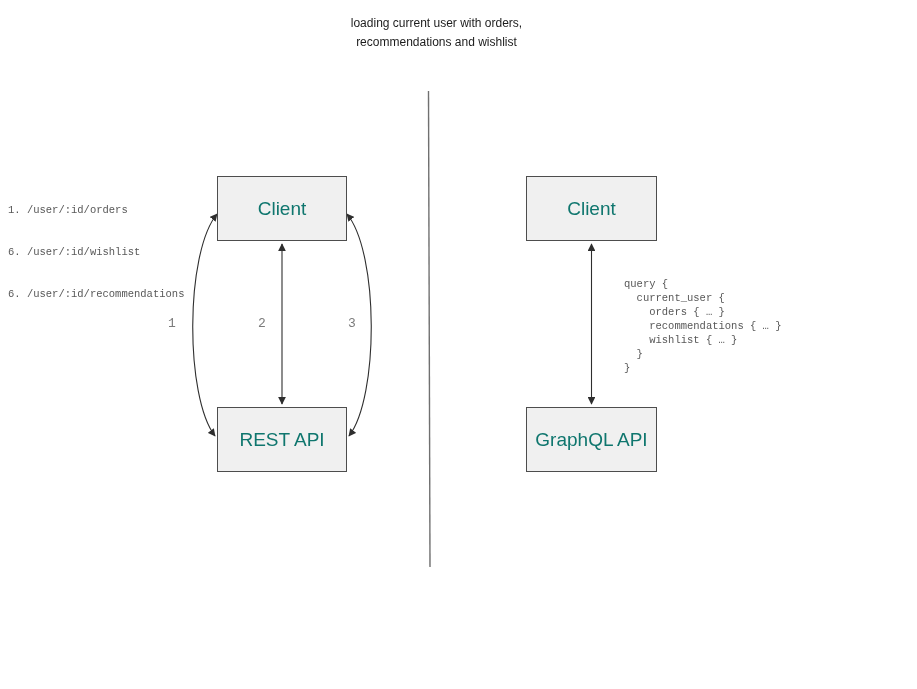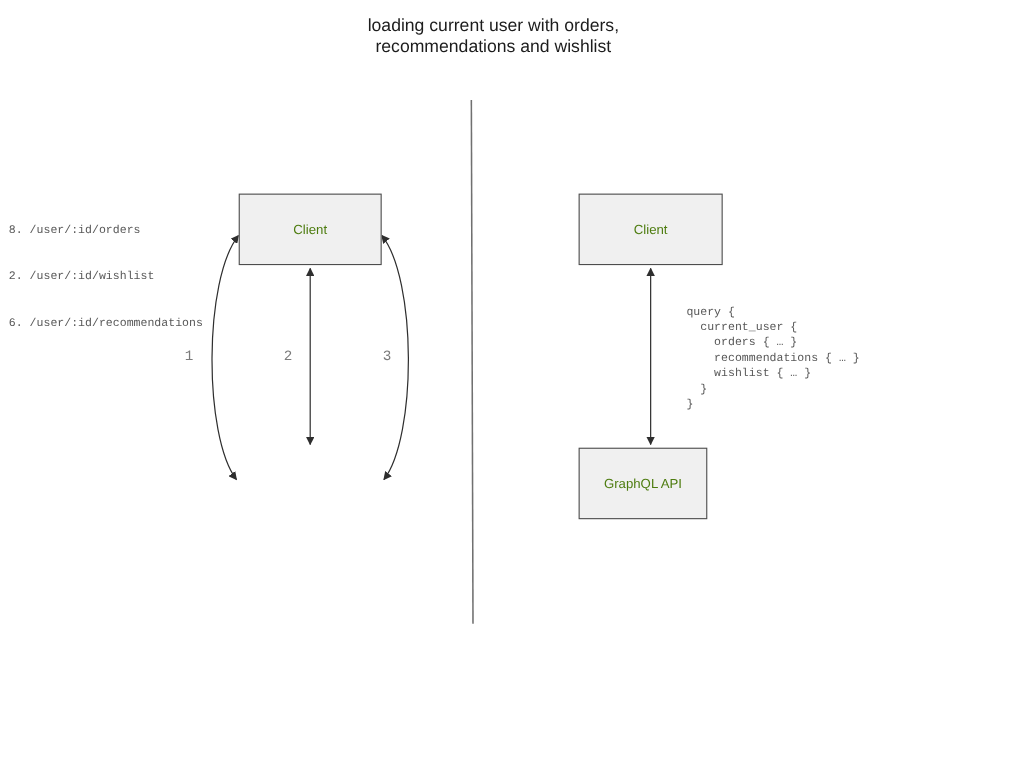--- a/index.html
+++ b/index.html
@@ -10,25 +10,25 @@
   .canvas {
     position: relative;
     width: 917px;
     height: 689px;
     background: #ffffff;
     font-family: "Liberation Sans", sans-serif;
     overflow: hidden;
   }
   .title {
     position: absolute;
-    left: 16px;
+    left: 4px;
     top: 14px;
     width: 865px;
     text-align: center;
-    font-size: 16px;
+    font-size: 12px;
     line-height: 19px;
     color: #1c1c1c;
     white-space: pre-line;
   }
   .code {
     font-family: "Liberation Mono", "DejaVu Sans Mono", monospace;
     font-size: 10.5px;
     line-height: 14px;
     color: #585858;
     white-space: pre;
@@ -44,27 +44,27 @@
     top: 277px;
   }
   .node {
     position: absolute;
     box-sizing: border-box;
     background: #f0f0f0;
     border: 1px solid #4d4d4d;
     display: flex;
     align-items: center;
     justify-content: center;
-    font-size: 12px;
-    color: #4d7c0f;
+    font-size: 19px;
+    color: #0f766e;
   }
   .node.client-left   { left: 217px; top: 176px; width: 130px; height: 65px; }
   .node.rest-api      { left: 217px; top: 407px; width: 130px; height: 65px; }
   .node.client-right  { left: 526px; top: 176px; width: 131px; height: 65px; }
-  .node.graphql-api   { left: 526px; top: 407px; width: 117px; height: 65px; }
+  .node.graphql-api   { left: 526px; top: 407px; width: 131px; height: 65px; }
   .arrow-num {
     position: absolute;
     font-family: "Liberation Mono", "DejaVu Sans Mono", monospace;
     font-size: 13px;
     color: #7b7b7b;
   }
   .num-1 { left: 168px; top: 316px; }
   .num-2 { left: 258px; top: 316px; }
   .num-3 { left: 348px; top: 316px; }
   svg.overlay {
@@ -76,22 +76,22 @@
 </style>
 </head>
 <body>
 
 <div class="canvas">
 
   <div class="title">loading current user with orders,
 recommendations and wishlist</div>
 
   <div class="endpoints code">
-    <div>8. /user/:id/orders</div>
-    <div>2. /user/:id/wishlist</div>
+    <div>1. /user/:id/orders</div>
+    <div>6. /user/:id/wishlist</div>
     <div>6. /user/:id/recommendations</div>
   </div>
 
   <svg class="overlay" width="917" height="689" viewBox="0 0 917 689">
     <defs>
       <marker id="arrow" viewBox="0 0 10 10" refX="9" refY="5" markerWidth="7" markerHeight="7" orient="auto-start-reverse">
         <path d="M0,0 L10,5 L0,10 z" fill="#2e2e2e"></path>
       </marker>
     </defs>
 
@@ -102,20 +102,23 @@
     <line x1="282" y1="244" x2="282" y2="404" stroke="#2e2e2e" stroke-width="1.1" marker-start="url(#arrow)" marker-end="url(#arrow)"></line>
 
     <path d="M347,214 C379,253 379,397 349,436" fill="none" stroke="#2e2e2e" stroke-width="1.1" marker-start="url(#arrow)" marker-end="url(#arrow)"></path>
 
     <line x1="591.5" y1="244" x2="591.5" y2="404" stroke="#2e2e2e" stroke-width="1.1" marker-start="url(#arrow)" marker-end="url(#arrow)"></line>
   </svg>
 
   <div class="node client-left">
     <span>Client</span>
   </div>
+  <div class="node rest-api">
+    <span>REST API</span>
+  </div>
   <div class="node client-right">
     <span>Client</span>
   </div>
   <div class="node graphql-api">
     <span>GraphQL API</span>
   </div>
 
   <div class="arrow-num num-1">1</div>
   <div class="arrow-num num-2">2</div>
   <div class="arrow-num num-3">3</div>

